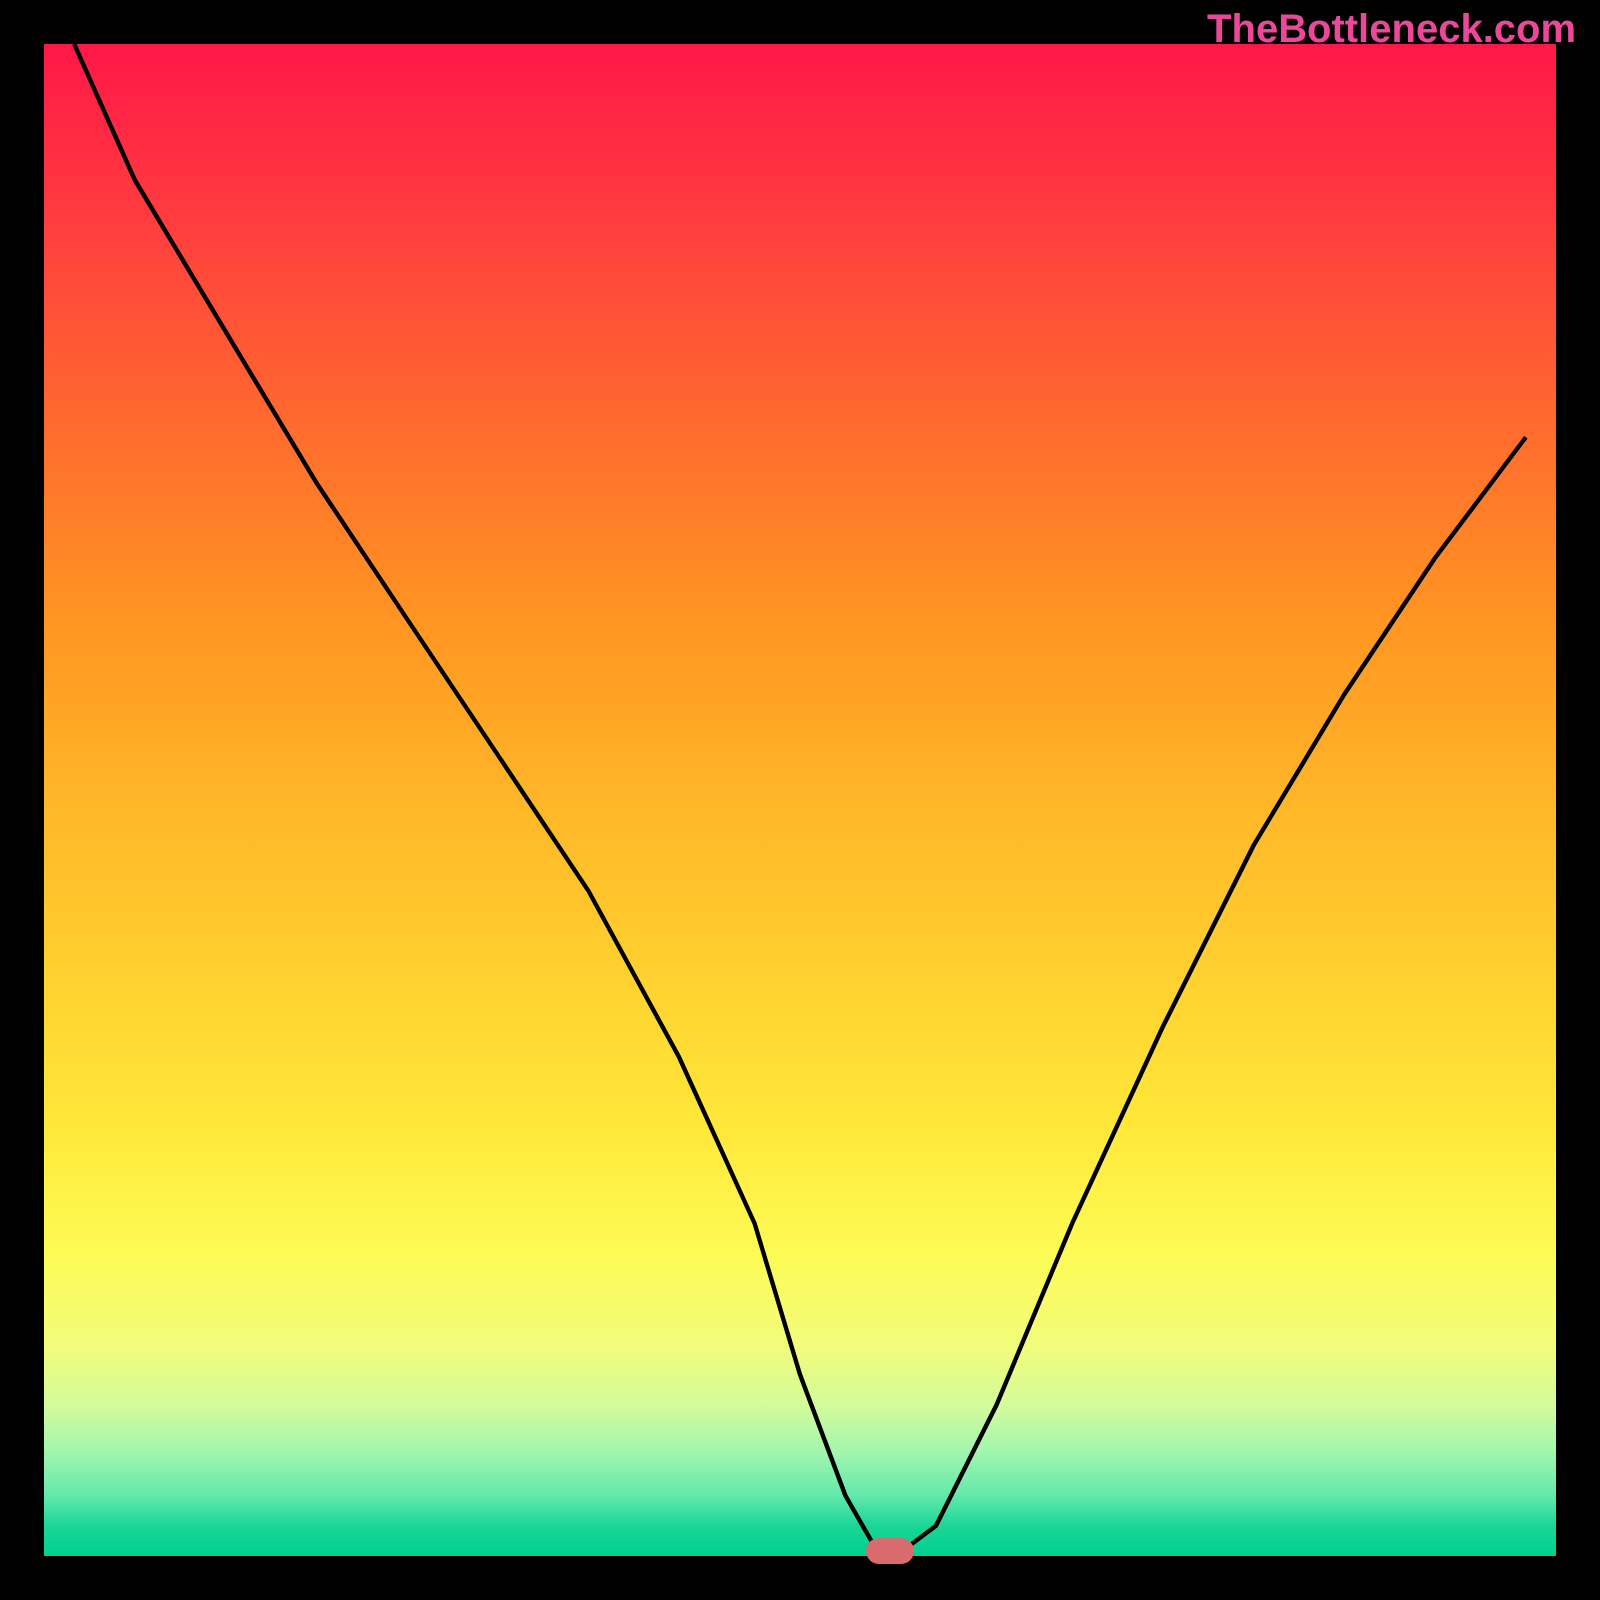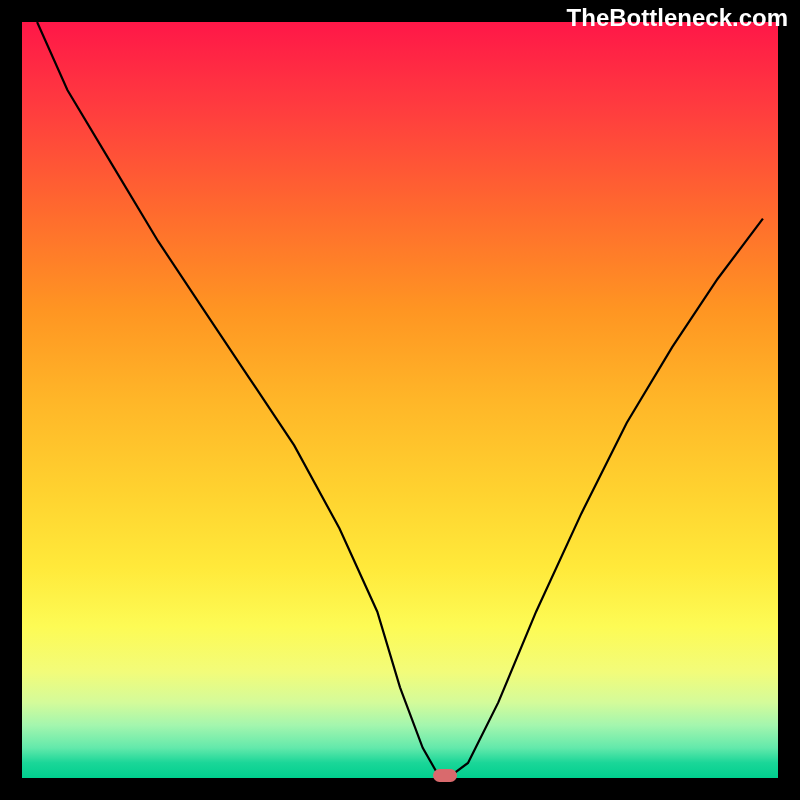--- a/index.html
+++ b/index.html
@@ -8,22 +8,22 @@
     width: 800px;
     height: 800px;
     background: #000;
     position: relative;
     font-family: Arial, sans-serif;
   }
   .watermark {
     position: absolute;
     top: 4px;
     right: 12px;
-    color: #ffffff;
-    font-size: 24px;
+    color: #ec4899;
+    font-size: 20px;
     font-weight: bold;
     z-index: 10;
   }
   .plot-area {
     position: absolute;
     left: 22px;
     top: 22px;
     width: 756px;
     height: 756px;
     background: linear-gradient(to bottom,

